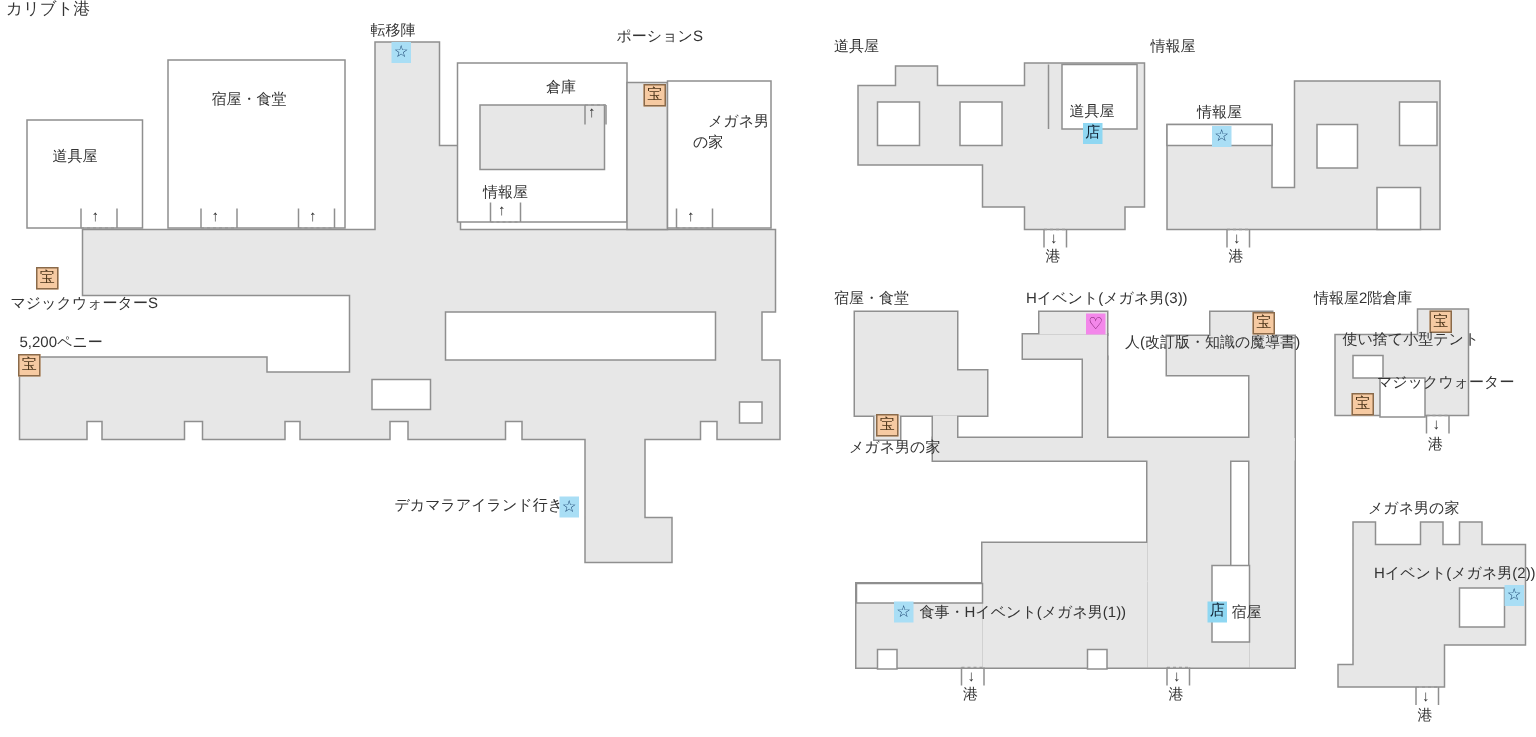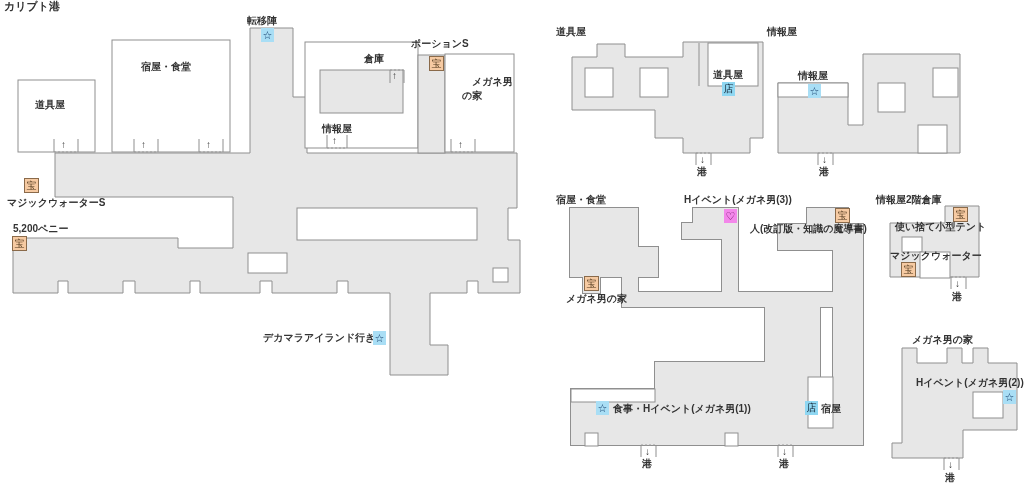--- a/index.html
+++ b/index.html
@@ -6,21 +6,21 @@
   #stage{position:relative;width:1024px;height:491px;background:#ffffff;overflow:hidden;
          font-family:"Liberation Sans","DejaVu Sans",sans-serif;color:var(--text,#333);}
   #shapes{position:absolute;left:0;top:0;width:1024px;height:491px;}
   .floor-stroke{fill:var(--floor,#e7e7e7);stroke:var(--wall,#8f8f8f);stroke-width:2;}
   .floor-fill{fill:var(--floor,#e7e7e7);}
   .single{fill:var(--floor,#e7e7e7);stroke:var(--wall,#8f8f8f);stroke-width:1;}
   .room{fill:#ffffff;stroke:var(--wall,#8f8f8f);stroke-width:1;}
   .hole{fill:#ffffff;stroke:var(--wall,#8f8f8f);stroke-width:1;}
   .door{stroke:#9a9a9a;stroke-width:1;stroke-dasharray:2,2;fill:none;}
   .tick{stroke:var(--wall,#8f8f8f);stroke-width:1;}
-  .lbl{position:absolute;font-size:10px;line-height:11px;white-space:nowrap;color:var(--text,#333);font-weight:bold;}
+  .lbl{position:absolute;font-size:10px;line-height:11px;white-space:nowrap;color:var(--text,#333);}
   .ttl{font-size:11px;}
   .mk{position:absolute;width:13px;height:14px;display:flex;align-items:center;justify-content:center;
       font-size:11px;line-height:14px;}
   .mk-treasure{background:var(--treasure-bg,#f6caa2);border:1px solid #8a6a4a;color:#4a3318;font-size:10px;width:13px;height:13px;}
   .mk-star{background:var(--star-bg,#a9def5);color:#16406e;}
   .mk-shop{background:var(--shop-bg,#8fd7f2);color:#112233;font-size:10px;}
   .mk-heart{background:var(--heart-bg,#f387ea);color:#6e1260;}
   .ar{position:absolute;font-size:10px;line-height:10px;color:#333;}
 </style>
 </head>
@@ -162,21 +162,21 @@
     </g>
   </svg>
 
   <span class="lbl ttl" style="left:4px;top:1px;">カリブト港</span>
 
   <span class="lbl" style="left:247px;top:15px;">転移陣</span>
   <span class="mk mk-star" style="left:261px;top:28px;">☆</span>
   <span class="lbl" style="left:141px;top:61px;">宿屋・食堂</span>
   <span class="lbl" style="left:35px;top:99px;">道具屋</span>
   <span class="lbl" style="left:364px;top:53px;">倉庫</span>
-  <span class="lbl" style="left:411px;top:38px;">ポーションS</span>
+  <span class="lbl" style="left:411px;top:19px;">ポーションS</span>
   <span class="mk mk-treasure" style="left:429px;top:56px;">宝</span>
   <span class="lbl" style="left:472px;top:76px;">メガネ男</span>
   <span class="lbl" style="left:462px;top:90px;">の家</span>
   <span class="lbl" style="left:322px;top:123px;">情報屋</span>
   <span class="mk mk-treasure" style="left:24px;top:178px;">宝</span>
   <span class="lbl" style="left:7px;top:197px;">マジックウォーターS</span>
   <span class="lbl" style="left:13px;top:223px;">5,200ペニー</span>
   <span class="mk mk-treasure" style="left:12px;top:236px;">宝</span>
   <span class="lbl" style="left:263px;top:332px;">デカマラアイランド行き船</span>
   <span class="mk mk-star" style="left:373px;top:331px;">☆</span>
@@ -212,21 +212,21 @@
   <span class="mk mk-shop" style="left:805px;top:401px;">店</span>
   <span class="lbl" style="left:821px;top:403px;text-align:center;">宿屋</span>
   <span class="ar" style="left:645px;top:447px;">↓</span>
   <span class="lbl" style="left:642px;top:458px;">港</span>
   <span class="ar" style="left:782px;top:447px;">↓</span>
   <span class="lbl" style="left:779px;top:458px;">港</span>
 
   <span class="lbl" style="left:876px;top:194px;">情報屋2階倉庫</span>
   <span class="mk mk-treasure" style="left:953px;top:207px;">宝</span>
   <span class="lbl" style="left:895px;top:221px;">使い捨て小型テント</span>
-  <span class="lbl" style="left:890px;top:250px;">マジックウォーター</span>
+  <span class="lbl" style="left:890px;top:250px;padding-left:28px;">マジックウォーター</span>
   <span class="mk mk-treasure" style="left:901px;top:262px;">宝</span>
   <span class="ar" style="left:955px;top:279px;">↓</span>
   <span class="lbl" style="left:952px;top:291px;">港</span>
 
   <span class="lbl" style="left:876px;top:334px;margin-left:36px;">メガネ男の家</span>
   <span class="lbl" style="left:916px;top:377px;">Hイベント(メガネ男(2))</span>
   <span class="mk mk-star" style="left:1003px;top:390px;">☆</span>
   <span class="ar" style="left:948px;top:460px;">↓</span>
   <span class="lbl" style="left:945px;top:472px;">港</span>
 

